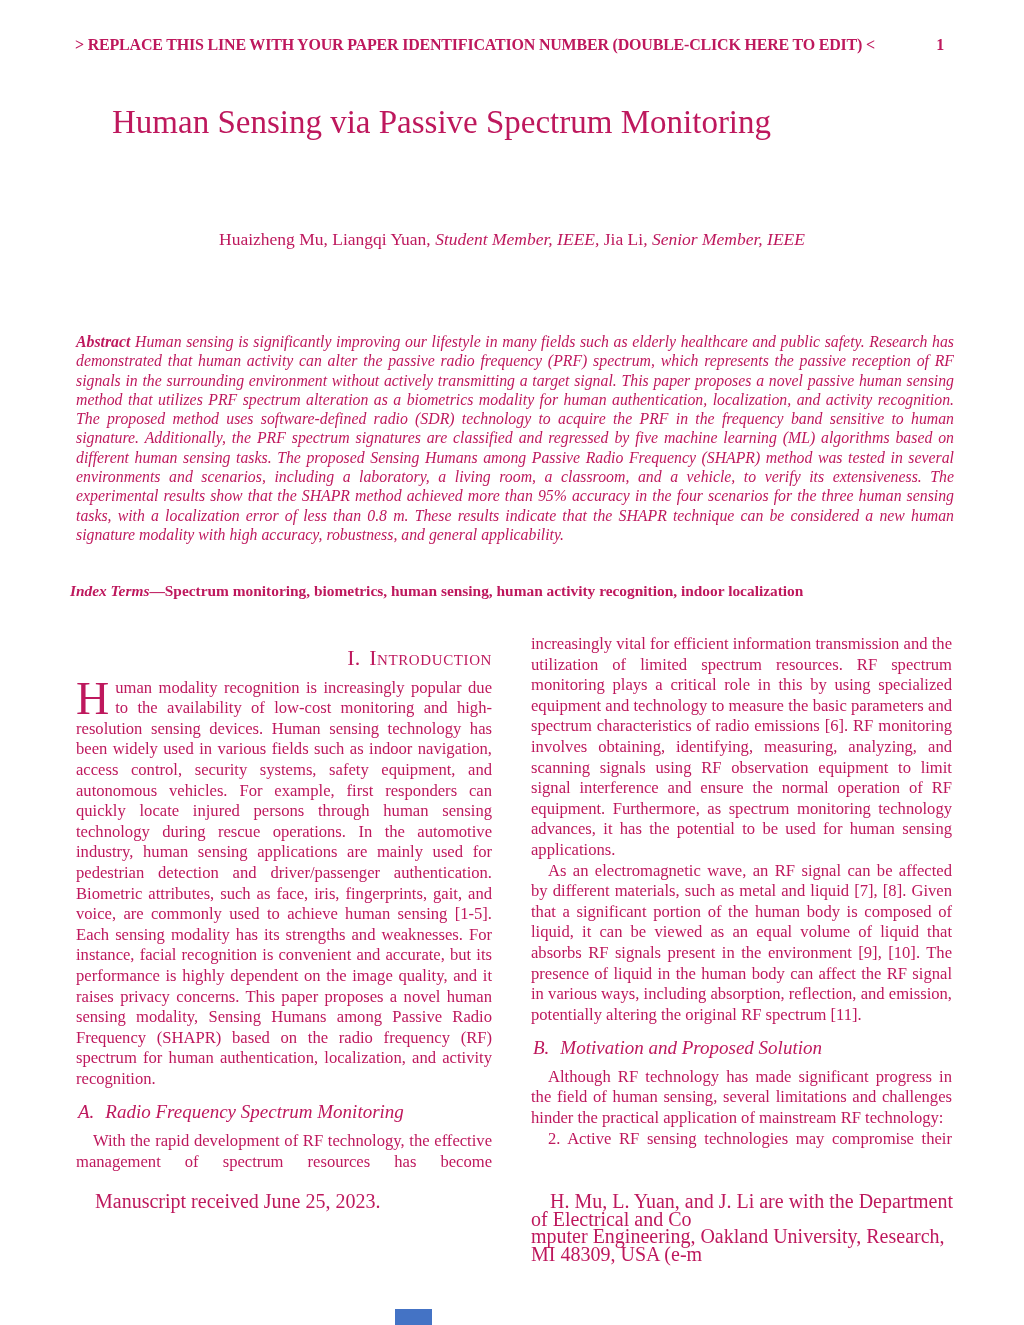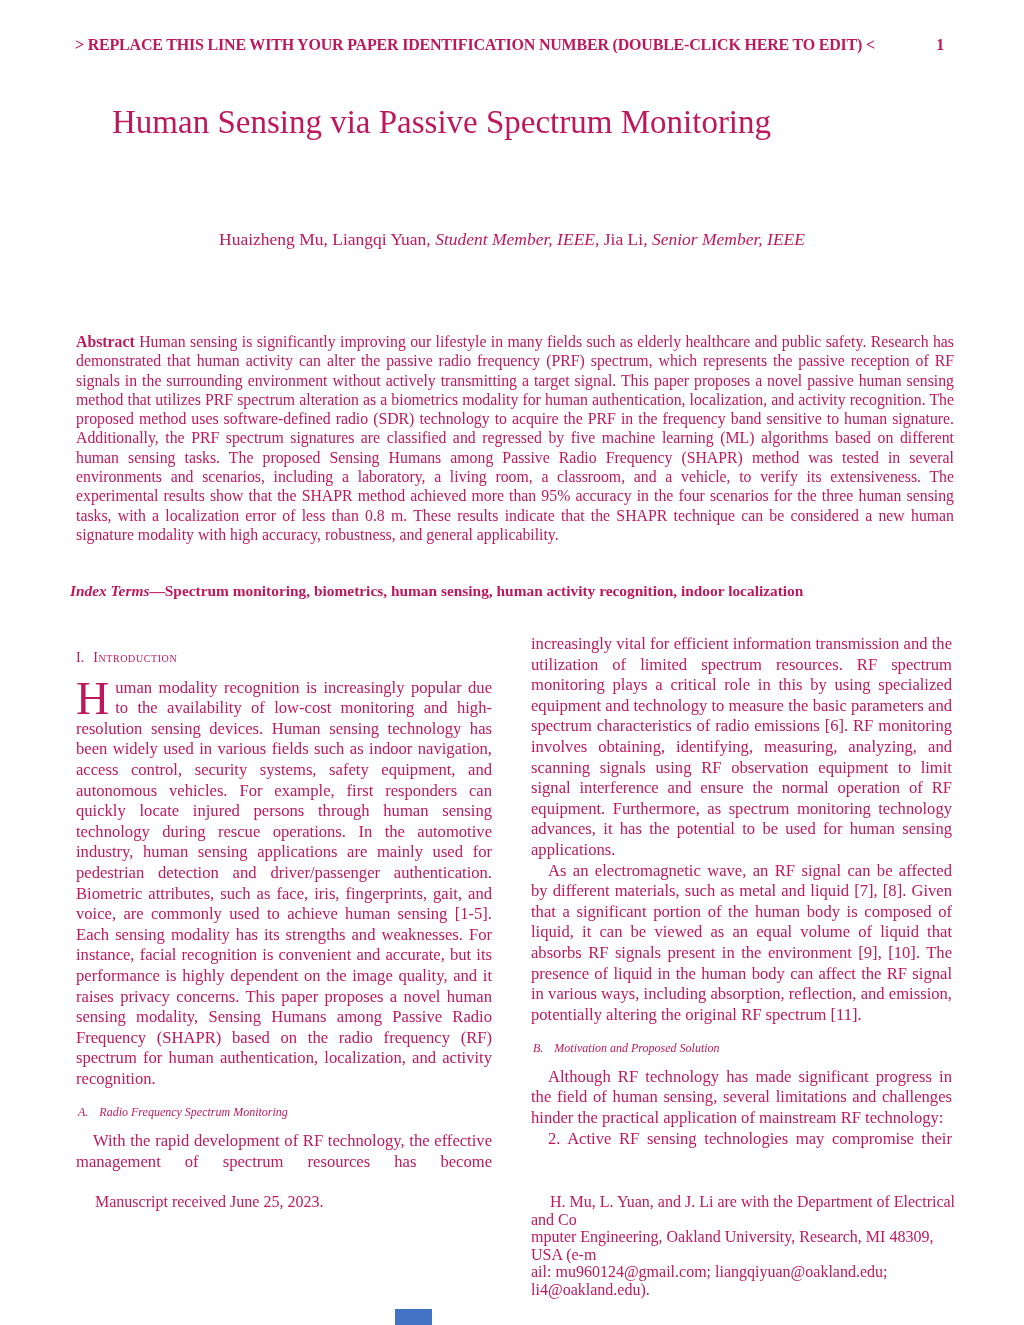--- a/index.html
+++ b/index.html
@@ -20,49 +20,49 @@
     text-align:left; font-size:33px; line-height:45px; font-weight:normal; margin:0;
   }
   .author-line {
     position:absolute; top:229px; left:0; width:100%;
     text-align:center; font-size:17.5px;
   }
   .author-line .it { font-style:italic; }
   
   .abstract {
     position:absolute; top:332px; left:76px; width:878px;
-    font-size:15.8px; line-height:19.3px; text-align:justify;
+    font-size:15.8px; line-height:19.3px; text-align:justify;font-style:italic;
   }
   .abstract .abs-label { font-weight:bold; }
   .index-terms {
     position:absolute; top:581px; left:70px; width:878px;
     font-size:15.4px; font-weight:bold; line-height:19px;
   }
   .index-terms .it { font-style:italic; }
   
   .col { position:absolute; font-size:16.6px; line-height:20.6px; }
   .col-left  { top:648px; left:76px;  width:416px; }
   .col-right { top:634px; left:531px; width:421px; }
   .col p { margin:0; text-align:justify; }
   .intro-heading {
-    text-align:left; font-size:14px; margin:0 0 9px 0; font-weight:normal;
+    text-align:right; font-size:22px; margin:0 0 9px 0; font-weight:normal;
   }
   .intro-heading .sc { font-variant:small-caps; letter-spacing:0.6px; padding-left:9px; }
   .dropcap {
     float:left; font-size:46px; line-height:37px; padding:2px 6px 0 0;
   }
   .sub-heading {
-    font-style:italic; font-size:12px; font-weight:normal; margin:13px 0 8px 2px;
+    font-style:italic; font-size:19px; font-weight:normal; margin:13px 0 8px 2px;
   }
   .sub-heading .num { padding-right:11px; }
   .indent { text-indent:17px; }
   .cont { text-align-last:justify; }
   
   .footnote {
-    position:absolute; top:1193px; font-size:16px; line-height:17.6px;
+    position:absolute; top:1193px; font-size:20px; line-height:17.6px;
   }
   .footnote-left  { left:76px; width:420px; }
   .footnote-right { left:531px; width:436px; }
   .footnote .fline { display:block; }
   .footnote .fline.ind { text-indent:19px; }
   
   .blue-marker {
     position:absolute; left:395px; top:1309px; width:37px; height:16px;
   }
 </style>
@@ -112,18 +112,17 @@
     <p class="indent">Although RF technology has made significant progress in the field of human sensing, several limitations and challenges hinder the practical application of mainstream RF technology:</p>
     <p class="indent cont">2. Active RF sensing technologies may compromise their</p>
   </div>
 
   <div class="footnote footnote-left">
     <span class="fline ind">Manuscript received June 25, 2023.</span>
   </div>
   <div class="footnote footnote-right">
     <span class="fline ind">H. Mu, L. Yuan, and J. Li are with the Department of Electrical and Co</span>
     <span class="fline">mputer Engineering, Oakland University, Research, MI 48309, USA (e-m</span>
-    <span class="fline">ail: mu960124@gmail.com; liangqiyuan@oakland.edu; li4@oakland.edu).</span>
   </div>
 
   <div class="blue-marker" style="background: rgb(68, 115, 197);"></div>
 
 </div>
 
 </body></html>

